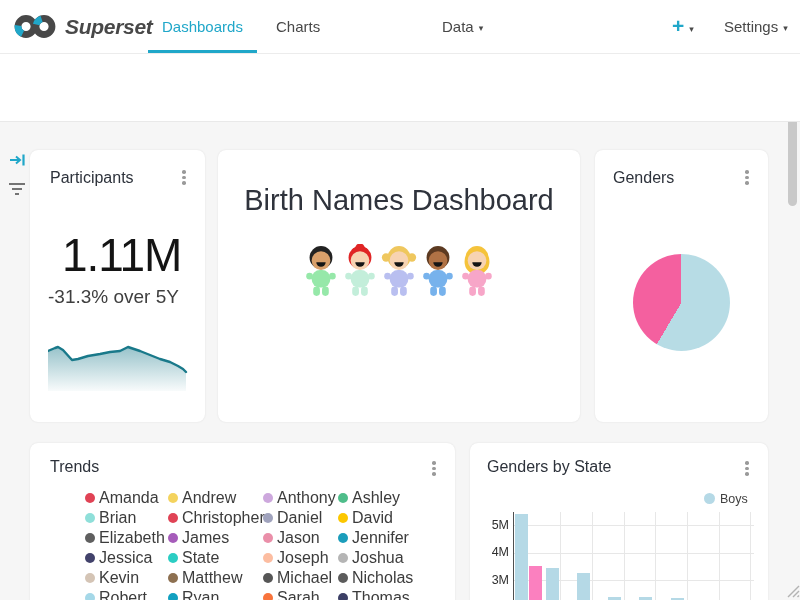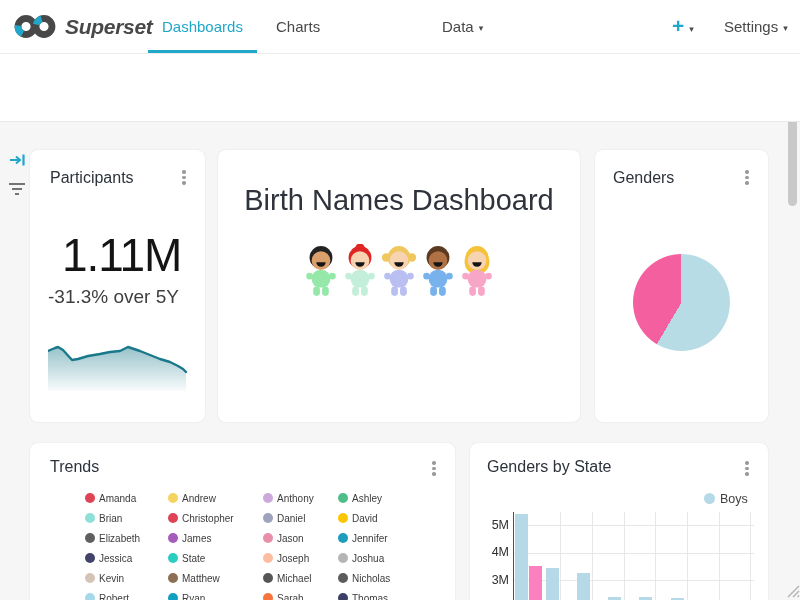--- a/index.html
+++ b/index.html
@@ -43,21 +43,21 @@
   
   .md-heading { text-align:center; padding-top:33px; font-size:29px; line-height:34px; font-weight:500; color:#2f333c; }
   .babies { display:flex; justify-content:center; gap:1px; margin-top:27px; }
   
   .pie { position:absolute; left:38px; top:104px; width:97px; height:97px; border-radius:50%; cursor:pointer; }
   
   .legend-grid { position:absolute; left:55px; top:45px; display:grid;
                  grid-template-columns:83px 95px 75px 95px; grid-auto-rows:20px; }
   .legend-item { display:flex; align-items:center; cursor:pointer; }
   .legend-dot { width:10px; height:10px; border-radius:50%; margin-right:4px; flex:0 0 auto; }
-  .legend-label { font-size:10px; color:#3c3c3c; white-space:nowrap; }
+  .legend-label { font-size:16px; color:#3c3c3c; white-space:nowrap; }
   
   .gbs-legend-dot { position:absolute; left:234px; top:50px; width:11px; height:11px; border-radius:50%; cursor:pointer; }
   .gbs-legend-label { position:absolute; left:250px; top:49px; font-size:12.5px; color:#404040; cursor:pointer; }
   .ytick { position:absolute; left:0; width:39px; text-align:right; font-size:12.5px; color:#2f2f2f; }
   .gbs-axis { position:absolute; left:43px; top:69px; width:1px; height:131px; background:#4f4f4f; }
   .gridline-h { position:absolute; left:44px; width:240px; height:1px; background:#e7e7e7; }
   .gridline-v { position:absolute; top:69px; width:1px; height:131px; background:#e7e7e7; }
   .bar { position:absolute; width:13px; }
   
   .scrollbar-thumb { position:absolute; left:788px; top:2px; width:9px; height:204px; background:#c9c9c9; border-radius:4.5px; cursor:pointer; }

